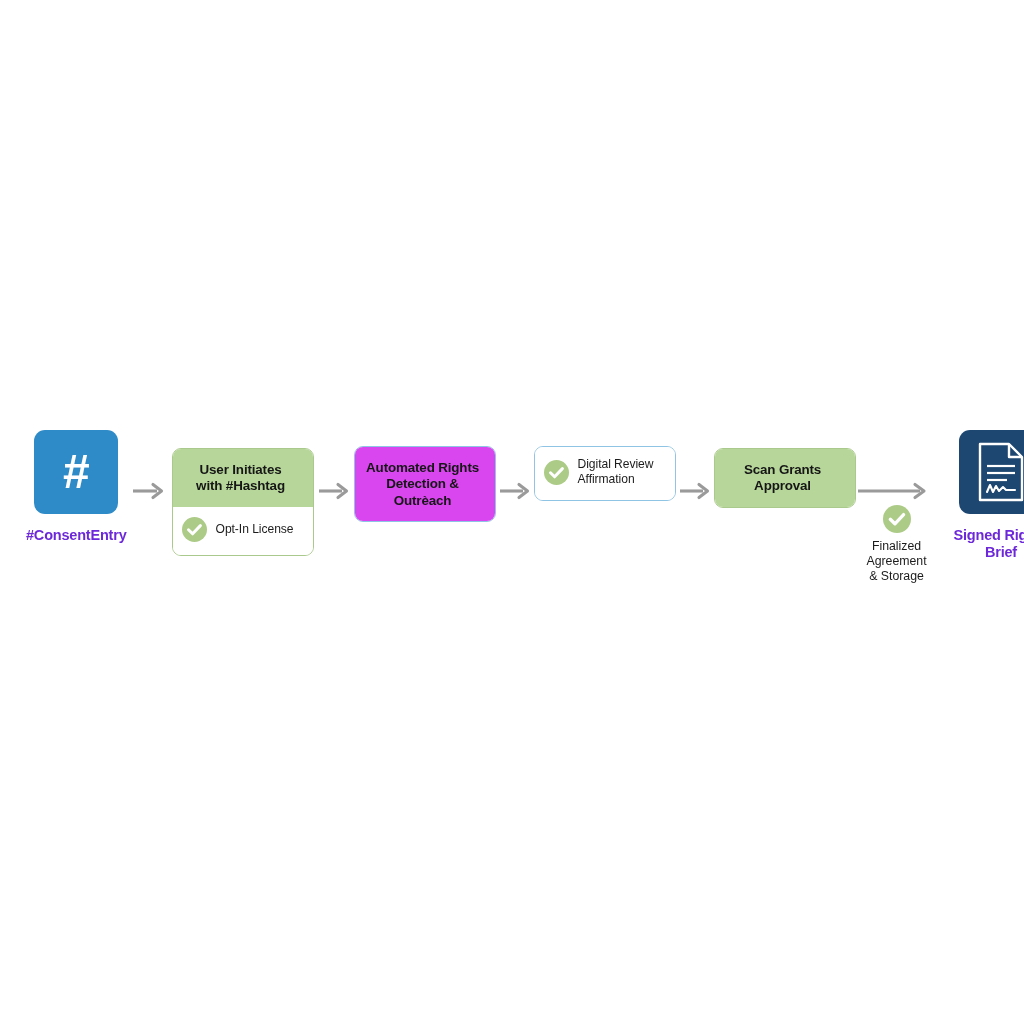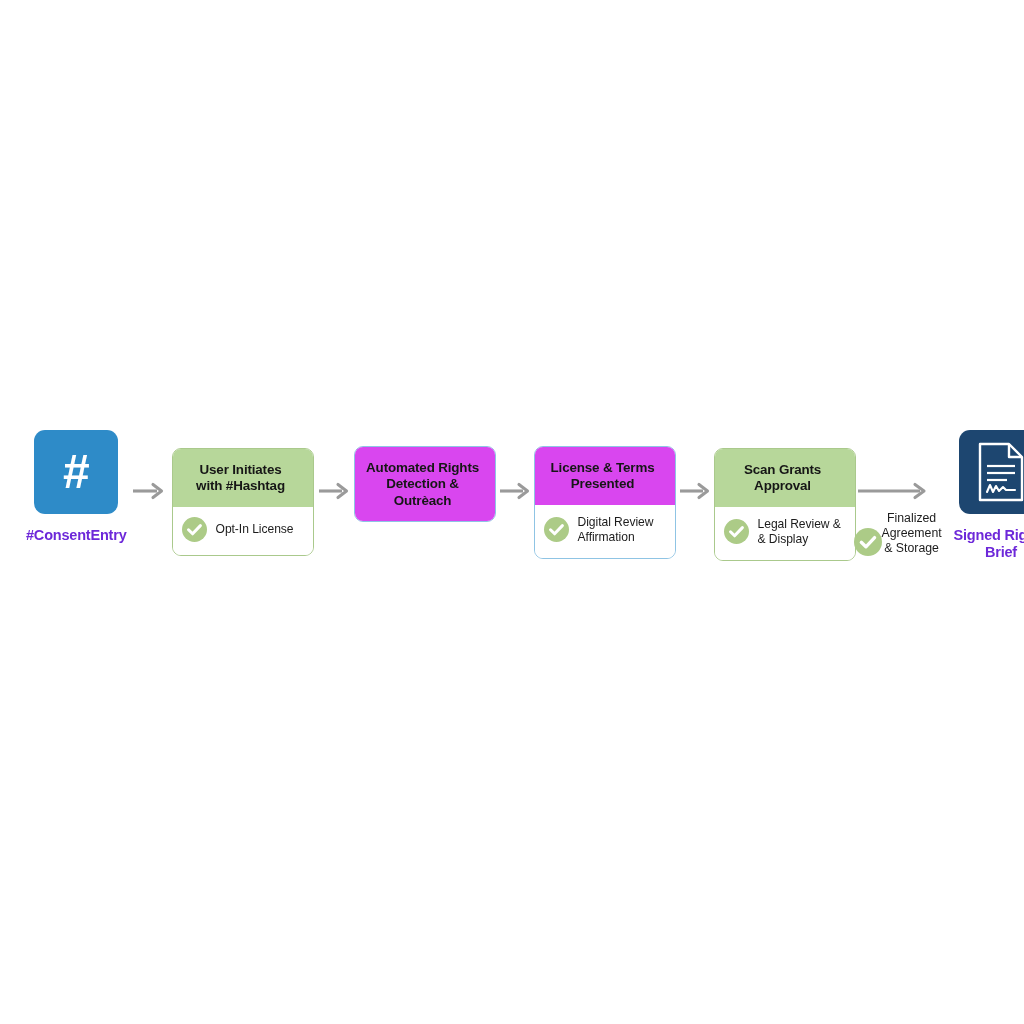--- a/index.html
+++ b/index.html
@@ -159,22 +159,22 @@
     color: #1c1c1c;
     line-height: 1.25;
     letter-spacing: -0.05px;
     white-space: pre-line;
   }
 
   
   .storage-node {
     flex: 0 0 auto;
     display: flex;
-    flex-direction: row;
-    align-items: flex-end;
+    flex-direction: column;
+    align-items: center;
     width: 86px;
     margin-top: 75px;
     margin-left: -78px;
   }
   .storage-caption {
     margin-top: 6px;
     font-size: 12.3px;
     color: #1c1c1c;
     text-align: center;
     line-height: 1.22;
@@ -231,22 +231,20 @@
     </div>
 
     <div class="arrow short a3">
       <svg width="38" height="22" viewBox="0 0 38 22">
         <line x1="4" y1="11" x2="27" y2="11" stroke="#9a9a9a" stroke-width="3.1"></line>
         <polyline points="23,4.5 31.5,11 23,17.5" fill="none" stroke="#9a9a9a" stroke-width="3.1" stroke-linecap="round" stroke-linejoin="round"></polyline>
       </svg>
     </div>
 
     <div class="stage-card blue">
-      <div class="card-header">License &amp; Terms
-Presented</div>
       <div class="card-body">
         <span class="check-badge">
           <svg width="25" height="25" viewBox="0 0 25 25">
             <polyline points="6.5,12.8 10.6,16.8 18.4,8.6" fill="none" stroke="#ffffff" stroke-width="3" stroke-linecap="round" stroke-linejoin="round"></polyline>
           </svg>
         </span>
         <span class="body-text">Digital Review
 Affirmation</span>
       </div>
     </div>
@@ -254,29 +252,20 @@
     <div class="arrow short a4">
       <svg width="38" height="22" viewBox="0 0 38 22">
         <line x1="4" y1="11" x2="27" y2="11" stroke="#9a9a9a" stroke-width="3.1"></line>
         <polyline points="23,4.5 31.5,11 23,17.5" fill="none" stroke="#9a9a9a" stroke-width="3.1" stroke-linecap="round" stroke-linejoin="round"></polyline>
       </svg>
     </div>
 
     <div class="stage-card green">
       <div class="card-header">Scan Grants
 Approval</div>
-      <div class="card-body">
-        <span class="check-badge">
-          <svg width="25" height="25" viewBox="0 0 25 25">
-            <polyline points="6.5,12.8 10.6,16.8 18.4,8.6" fill="none" stroke="#ffffff" stroke-width="3" stroke-linecap="round" stroke-linejoin="round"></polyline>
-          </svg>
-        </span>
-        <span class="body-text">Legal Review &amp;
-&amp; Display</span>
-      </div>
     </div>
 
     <div class="arrow long">
       <svg width="76" height="22" viewBox="0 0 76 22">
         <line x1="2" y1="11" x2="64" y2="11" stroke="#9a9a9a" stroke-width="3.1"></line>
         <polyline points="59,4.5 68,11 59,17.5" fill="none" stroke="#9a9a9a" stroke-width="3.1" stroke-linecap="round" stroke-linejoin="round"></polyline>
       </svg>
     </div>
 
     <div class="storage-node">

